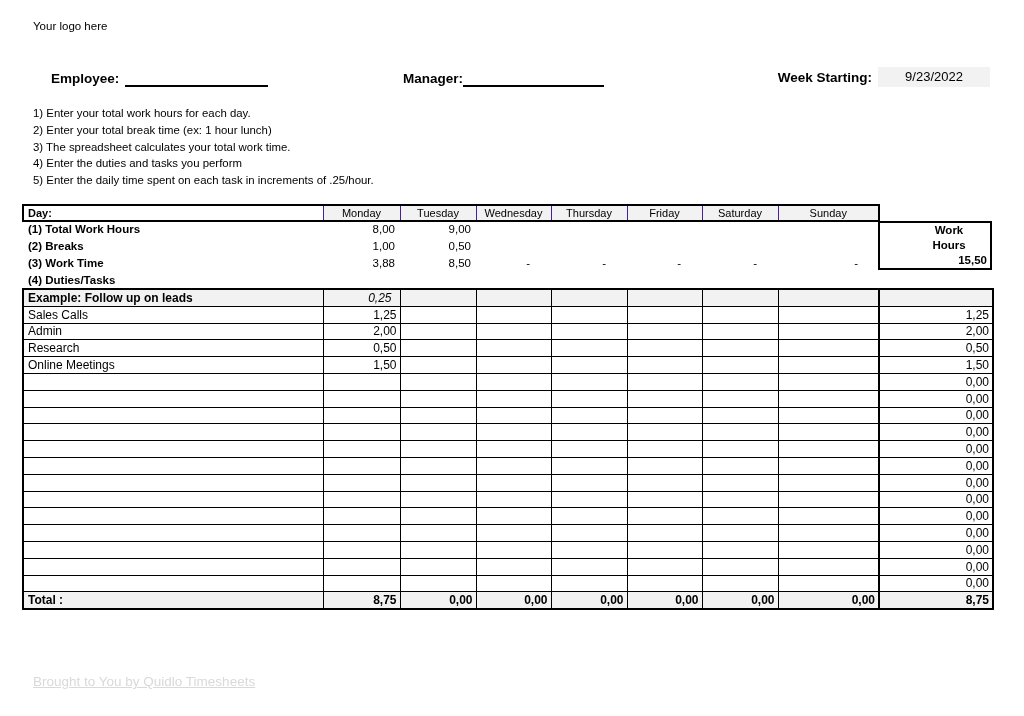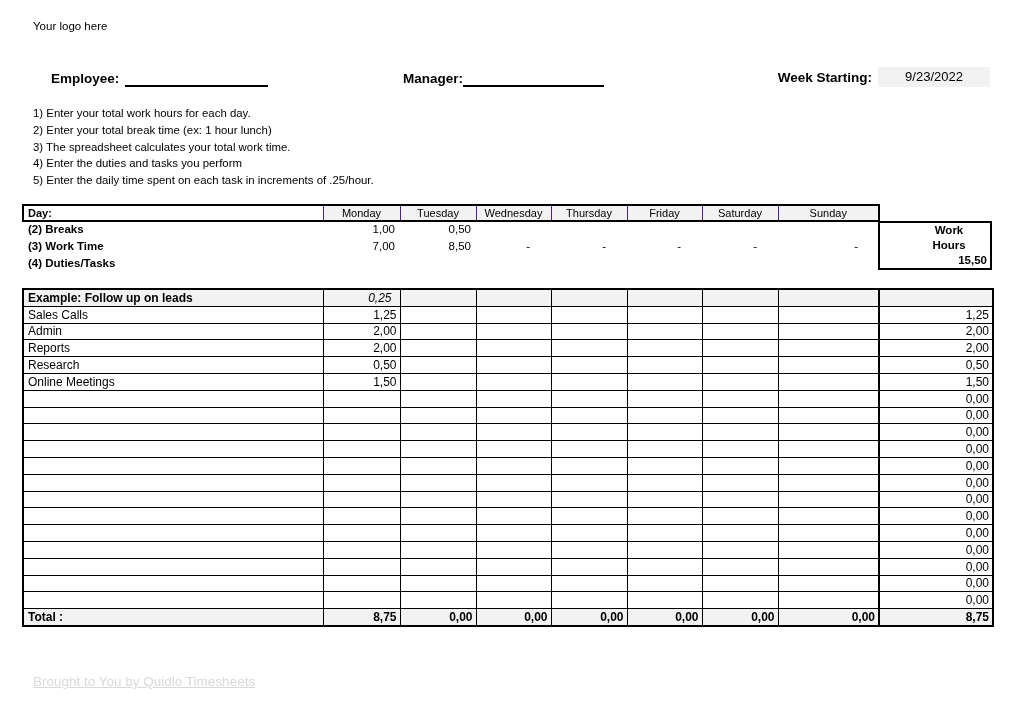--- a/index.html
+++ b/index.html
@@ -99,32 +99,42 @@
         <th>Thursday</th>
         <th>Friday</th>
         <th>Saturday</th>
         <th>Sunday</th>
       </tr>
 </tbody>
   </table>
 
 <div class="abs" id="summary">
     <div class="s-row">
+      <div class="s-label">(1) Total Work Hours</div>
+      <div class="s-val" style="width: 77px;">8,00</div>
+      <div class="s-val" style="width: 76px;">9,00</div>
+      <div class="s-val" style="width: 75px;"></div>
+      <div class="s-val" style="width: 76px;"></div>
+      <div class="s-val" style="width: 75px;"></div>
+      <div class="s-val" style="width: 76px;"></div>
+      <div class="s-val" style="width: 101px;"></div>
+    </div>
+    <div class="s-row">
       <div class="s-label">(2) Breaks</div>
       <div class="s-val" style="width: 77px;">1,00</div>
       <div class="s-val" style="width: 76px;">0,50</div>
       <div class="s-val" style="width: 75px;"></div>
       <div class="s-val" style="width: 76px;"></div>
       <div class="s-val" style="width: 75px;"></div>
       <div class="s-val" style="width: 76px;"></div>
       <div class="s-val" style="width: 101px;"></div>
     </div>
     <div class="s-row">
       <div class="s-label">(3) Work Time</div>
-      <div class="s-val" style="width: 77px;">7,00</div>
+      <div class="s-val" style="width: 77px;">3,88</div>
       <div class="s-val" style="width: 76px;">8,50</div>
       <div class="s-val dash" style="width: 75px;">-</div>
       <div class="s-val dash" style="width: 76px;">-</div>
       <div class="s-val dash" style="width: 75px;">-</div>
       <div class="s-val dash" style="width: 76px;">-</div>
       <div class="s-val dash" style="width: 101px;">-</div>
     </div>
     <div class="s-row">
       <div class="s-label">(4) Duties/Tasks</div>
       <div class="s-val" style="width: 77px;"></div>
@@ -183,31 +193,20 @@
         <td class="num">2,00</td>
         <td class="num"></td>
         <td class="num"></td>
         <td class="num"></td>
         <td class="num"></td>
         <td class="num"></td>
         <td class="num"></td>
         <td class="num wh">2,00</td>
       </tr>
       <tr>
-        <td class="lbl">Reports</td>
-        <td class="num">2,00</td>
-        <td class="num"></td>
-        <td class="num"></td>
-        <td class="num"></td>
-        <td class="num"></td>
-        <td class="num"></td>
-        <td class="num"></td>
-        <td class="num wh">2,00</td>
-      </tr>
-      <tr>
         <td class="lbl">Research</td>
         <td class="num">0,50</td>
         <td class="num"></td>
         <td class="num"></td>
         <td class="num"></td>
         <td class="num"></td>
         <td class="num"></td>
         <td class="num"></td>
         <td class="num wh">0,50</td>
       </tr>

